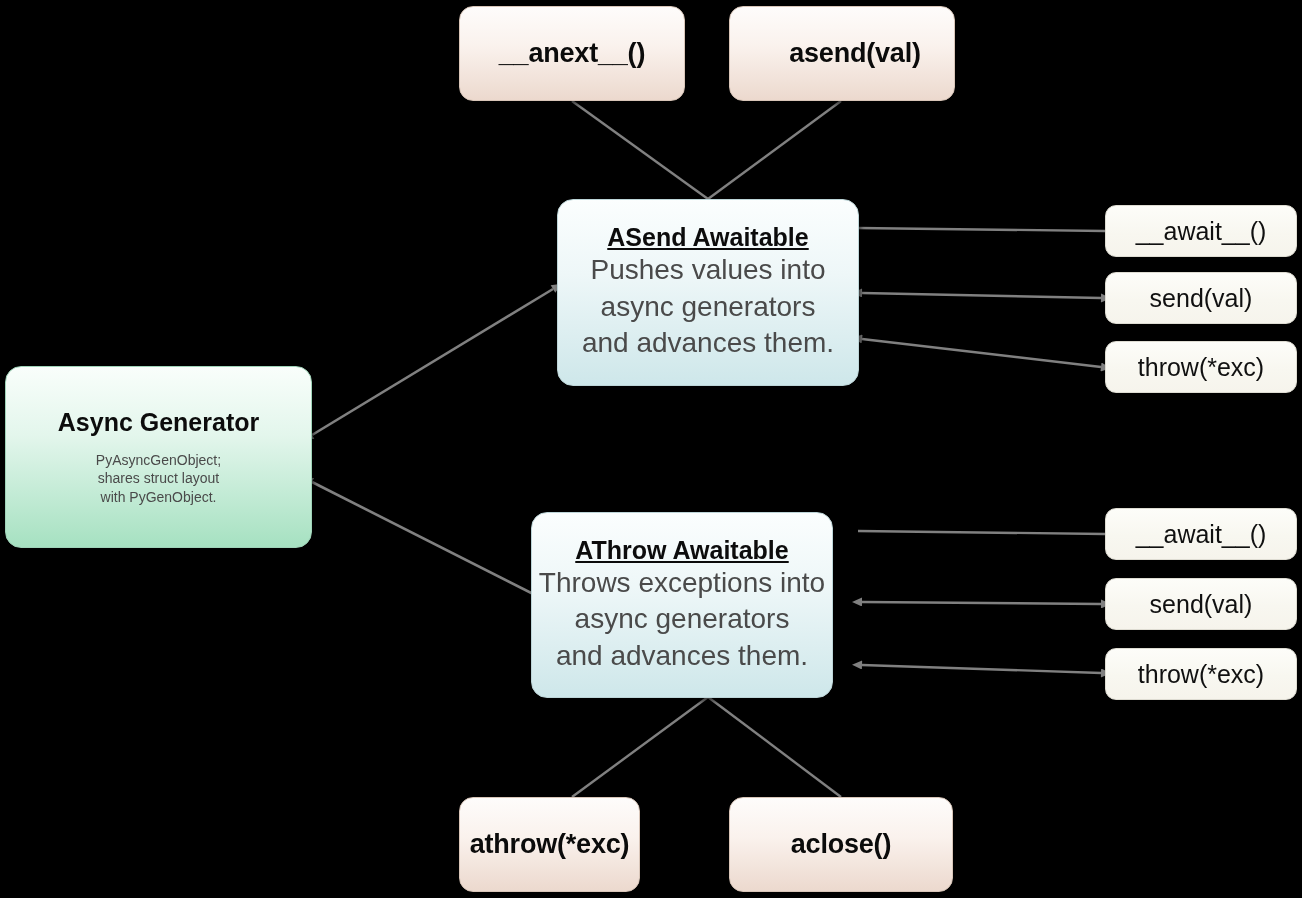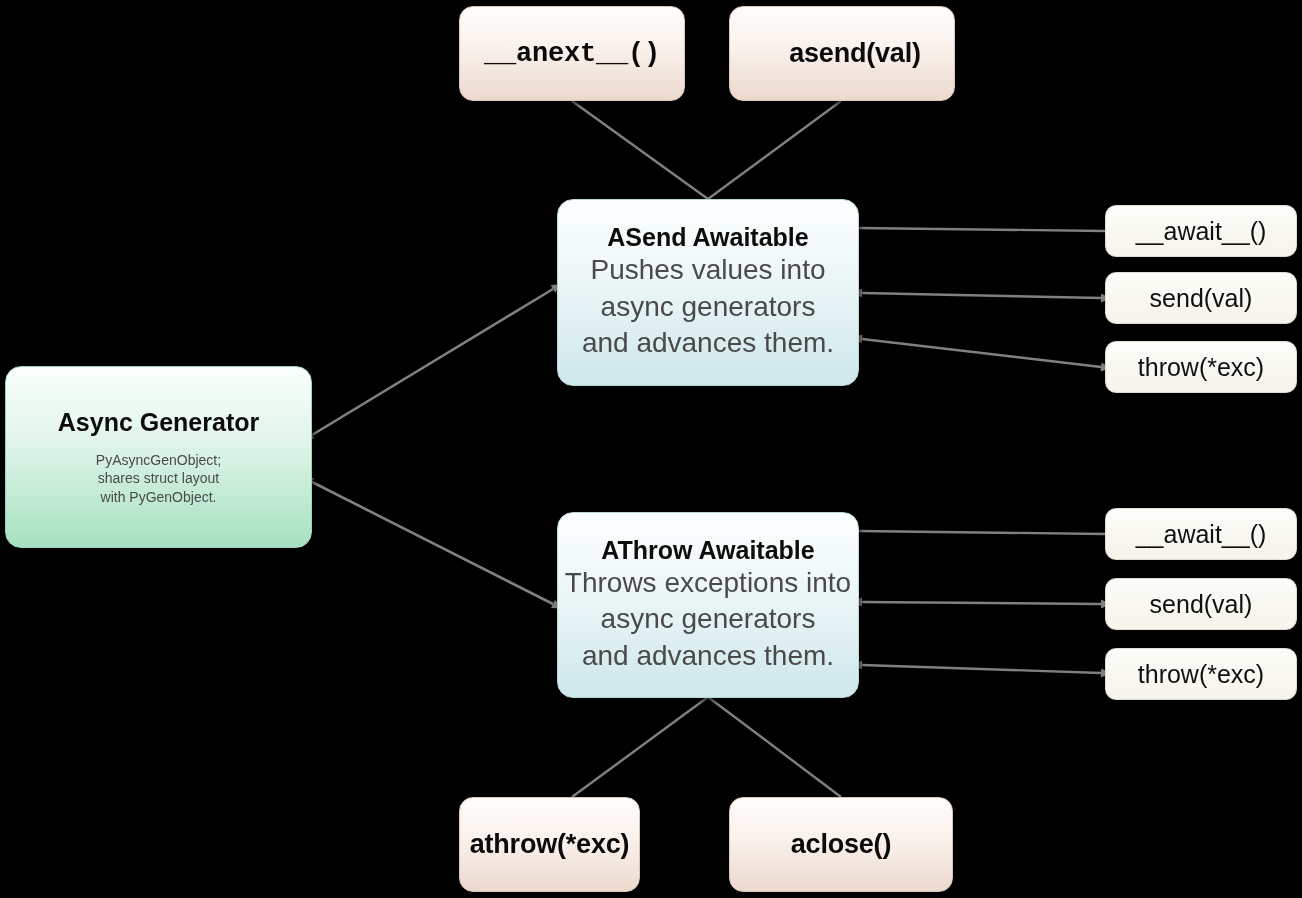--- a/index.html
+++ b/index.html
@@ -51,20 +51,21 @@
     background: linear-gradient(to bottom, #fbfefe 0%, #eef7f8 40%, #cee7ea 100%);
     border: 1px solid #bdd5d8;
     border-radius: 16px;
   }
   .node.cyan .title {
     font-size: 25px;
     font-weight: bold;
     color: #0c0c0c;
     line-height: 1.12;
     margin-bottom: 1px;
+    text-decoration: underline;
   }
   .node.cyan .desc {
     font-size: 28px;
     font-weight: normal;
     color: #4a4a4a;
     line-height: 1.30;
     white-space: pre-line;
   }
   
   .node.green {
@@ -151,36 +152,36 @@
       <line x1="858" y1="531" x2="1105" y2="534" stroke="#808080" stroke-width="2.4"></line>
     </g>
     <g>
       <line x1="862" y1="602" x2="1101" y2="604" stroke="#808080" stroke-width="2.4" marker-start="url(#arrL)" marker-end="url(#arrR)"></line>
     </g>
     <g>
       <line x1="862" y1="665" x2="1101" y2="673" stroke="#808080" stroke-width="2.4" marker-start="url(#arrL)" marker-end="url(#arrR)"></line>
     </g>
   </svg>
 
-  <div class="node peach" style="left:459px; top:6px; width:226px; height:95px;font-family:Liberation Mono, monospace;">
+  <div class="node peach" style="left:459px; top:6px; width:226px; height:95px;">
     <span class="title">__anext__()</span>
   </div>
 
   <div class="node peach" style="left:729px; top:6px; width:226px; height:95px;padding-left:26px;">
     <span class="title">asend(val)</span>
   </div>
 
   <div class="node cyan" style="left:557px; top:199px; width:302px; height:187px;">
     <span class="title">ASend Awaitable</span>
     <span class="desc">Pushes values into
 async generators
 and advances them.</span>
   </div>
 
-  <div class="node cyan" style="left:557px; top:512px; width:302px; height:186px;">
+  <div class="node cyan" style="left:531px; top:512px; width:302px; height:186px;">
     <span class="title">AThrow Awaitable</span>
     <span class="desc">Throws exceptions into
 async generators
 and advances them.</span>
   </div>
 
   <div class="node green" style="left:5px; top:366px; width:307px; height:182px;">
     <span class="title">Async Generator</span>
     <span class="desc">PyAsyncGenObject;
 shares struct layout

